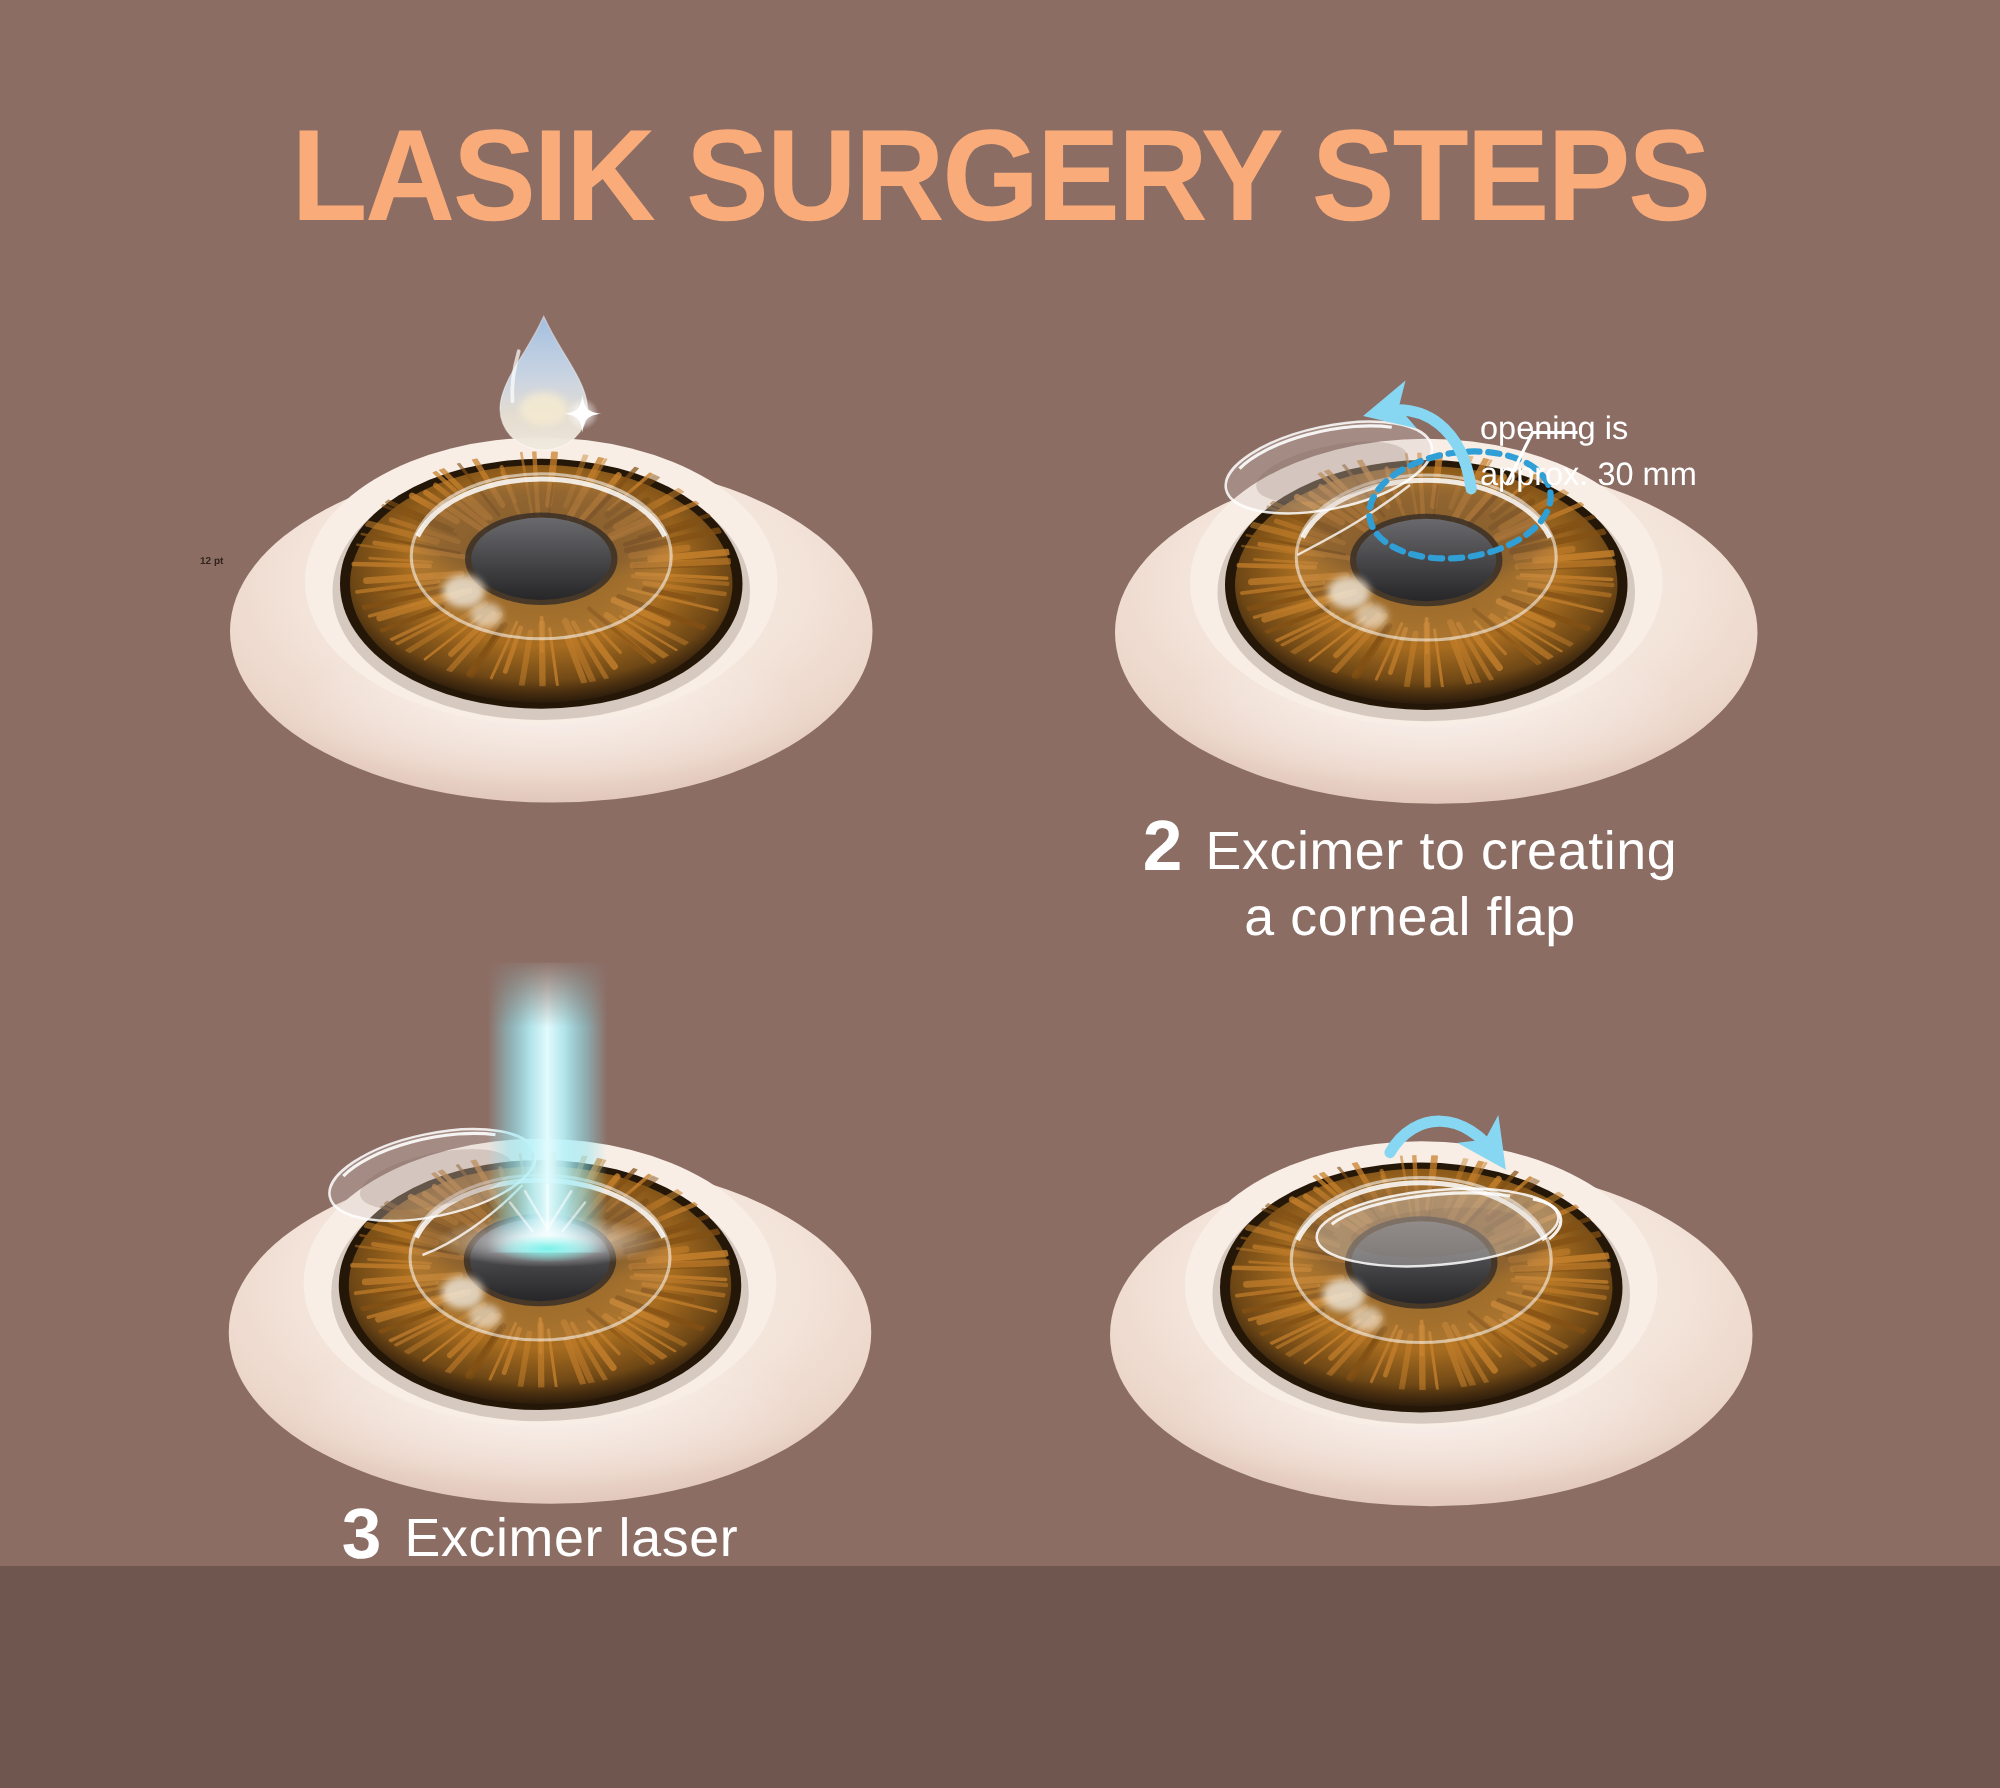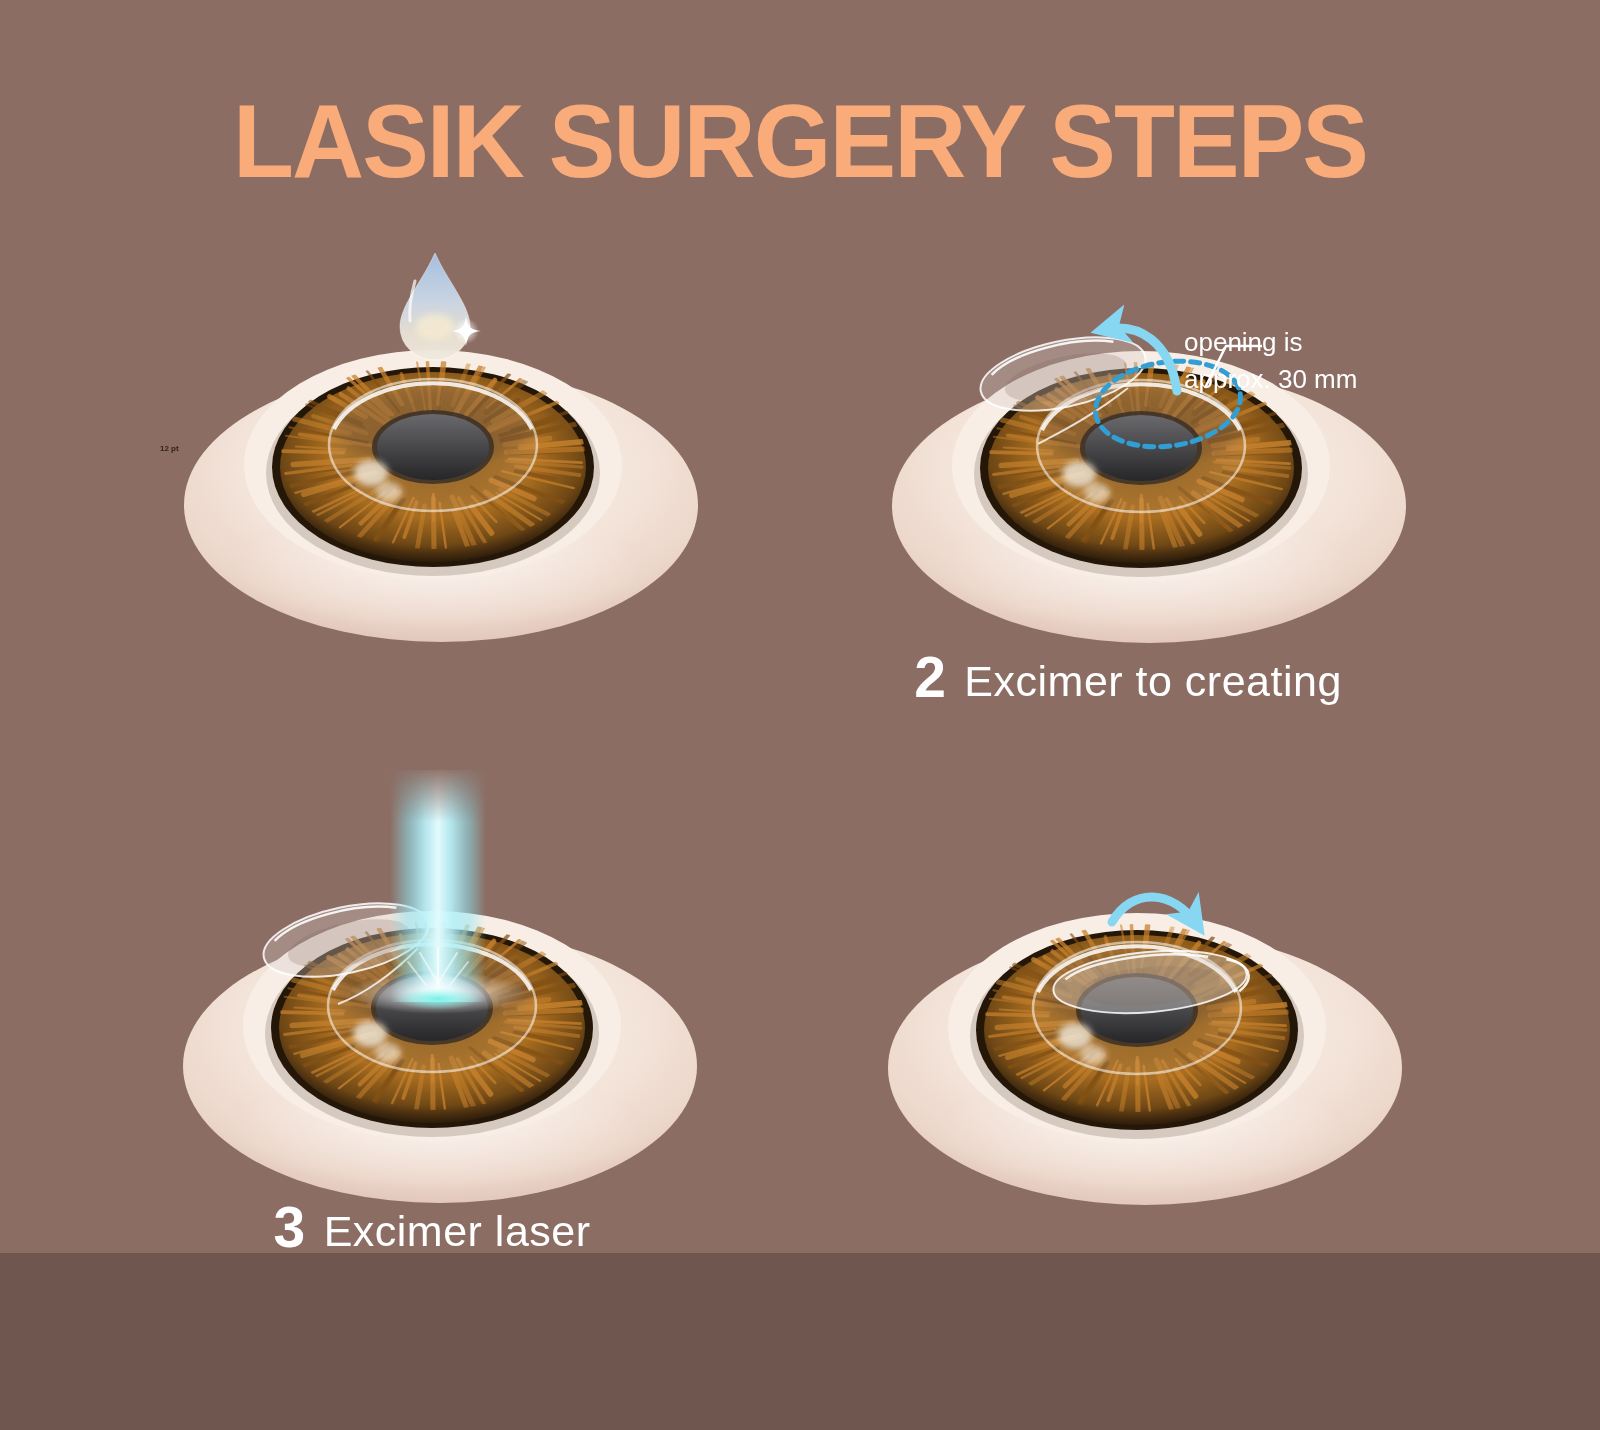--- a/index.html
+++ b/index.html
@@ -285,20 +285,21 @@
   <span class="artifact">12 pt</span>
 
   <div class="annotation">
     <span>opening is</span><br>
     <span>approx. 30 mm</span>
   </div>
 
 
   <div class="caption cap2">
     <span class="num">2</span><span>Excimer to creating</span>
+    <span class="cap-line2">a corneal flap</span>
   </div>
 
   <div class="caption cap3">
     <span class="num">3</span><span>Excimer laser</span>
   </div>
 
 
 </div>
 
 </body></html>

